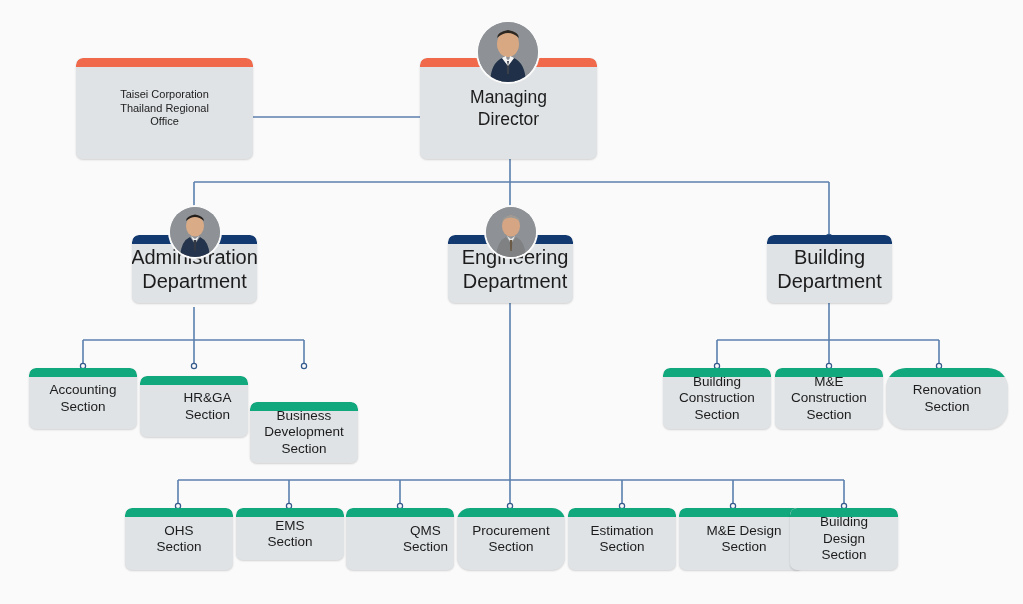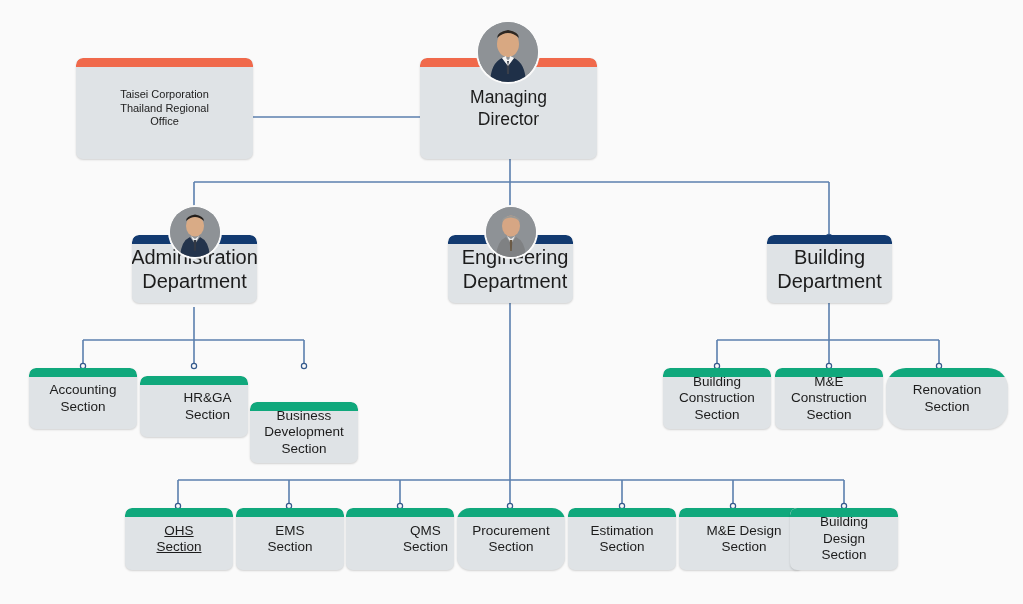--- a/index.html
+++ b/index.html
@@ -230,27 +230,27 @@
 Construction
 Section</div>
   </div>
 
   <div class="node tier-sect" style="left:886px; top:368px; width:122px; height:61px;border-radius:20px;">
     <div class="node-accent"></div>
     <div class="node-label">Renovation
 Section</div>
   </div>
 
-  <div class="node tier-sect" style="left:125px; top:508px; width:108px; height:62px;text-decoration:underline;">
+  <div class="node tier-sect" style="left:125px; top:508px; width:108px; height:62px;">
     <div class="node-accent"></div>
     <div class="node-label">OHS
 Section</div>
   </div>
 
-  <div class="node tier-sect" style="left:236px; top:508px; width:108px; height:62px;text-align:center;">
+  <div class="node tier-sect" style="left:236px; top:508px; width:108px; height:52px;text-align:center;">
     <div class="node-accent"></div>
     <div class="node-label">EMS
 Section</div>
   </div>
 
   <div class="node tier-sect" style="left:346px; top:508px; width:108px; height:62px;justify-content:flex-end;">
     <div class="node-accent"></div>
     <div class="node-label">QMS
 Section</div>
   </div>

